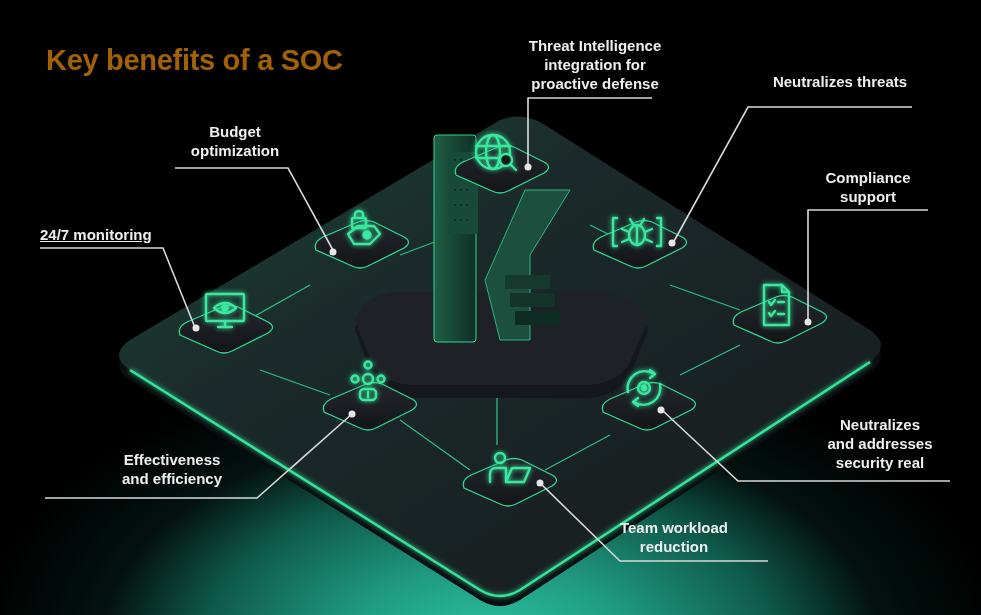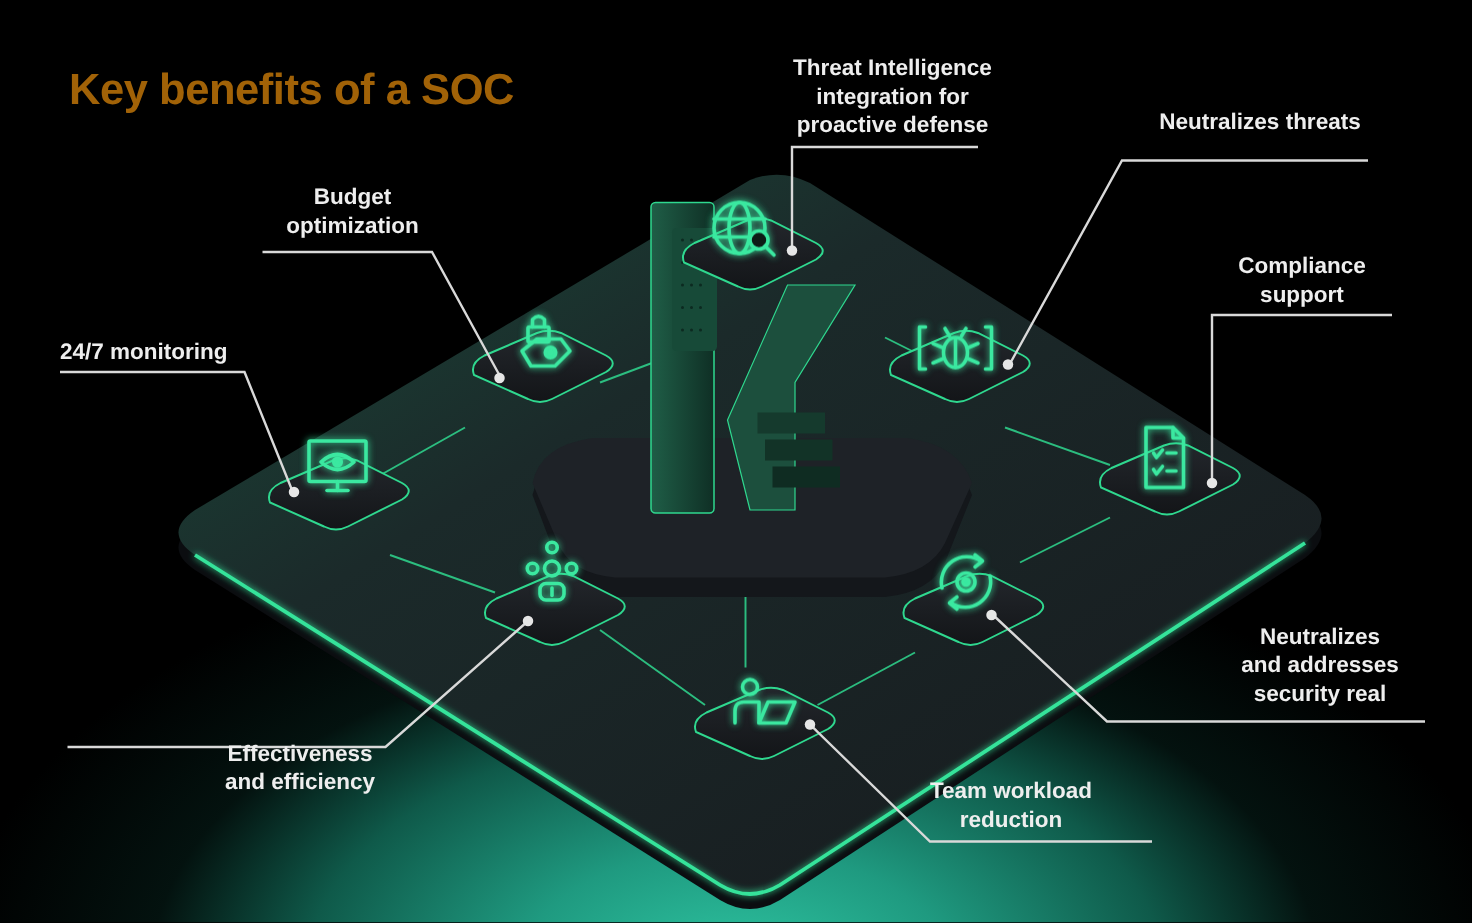--- a/index.html
+++ b/index.html
@@ -233,25 +233,25 @@
 <div class="label" style="left:808px; top:168px; width:120px;">
   <span>Compliance</span>
   <span>support</span>
 </div>
 
 <div class="label" style="left:180px; top:122px; width:110px;">
   <span>Budget</span>
   <span>optimization</span>
 </div>
 
-<div class="label left" style="left:40px; top:225px;">
+<div class="label left" style="left:40px; top:225px;text-decoration:underline;">
   <span>24/7 monitoring</span>
 </div>
 
-<div class="label" style="left:140px; top:450px; width:120px;margin-top:43px;">
+<div class="label" style="left:112px; top:450px; width:120px;">
   <span>Effectiveness</span>
   <span>and efficiency</span>
 </div>
 
 <div class="label" style="left:820px; top:415px; width:120px;">
   <span>Neutralizes</span>
   <span>and addresses</span>
   <span>security real</span>
 </div>
 

